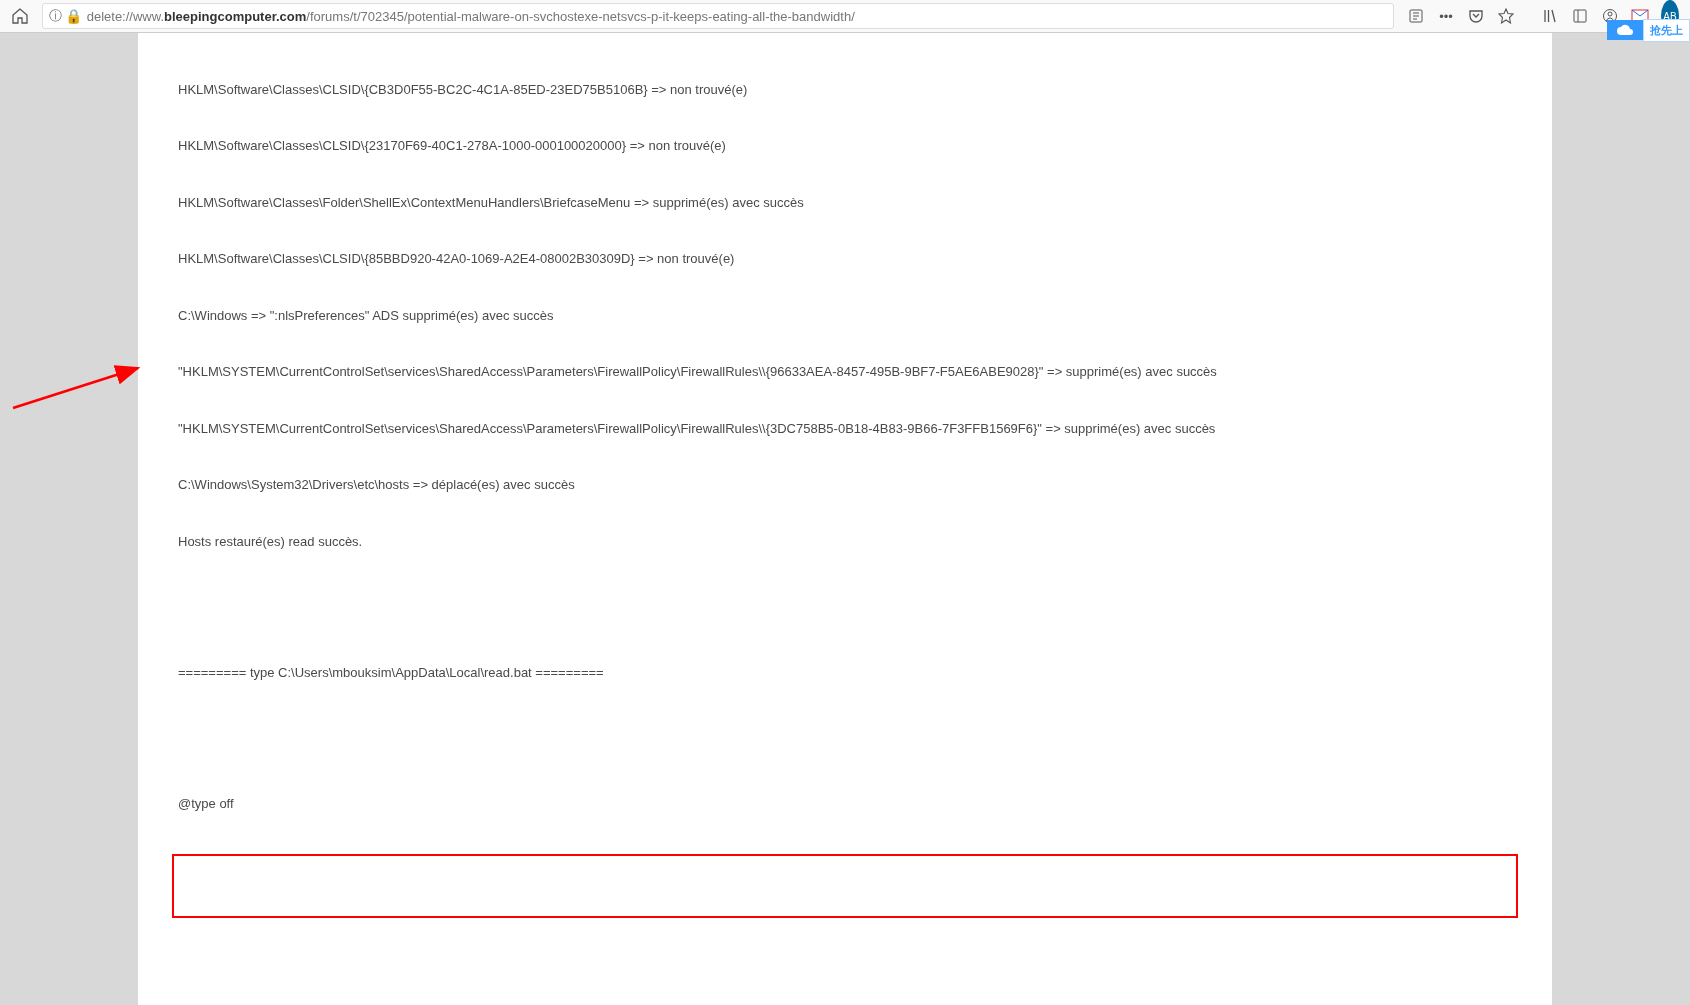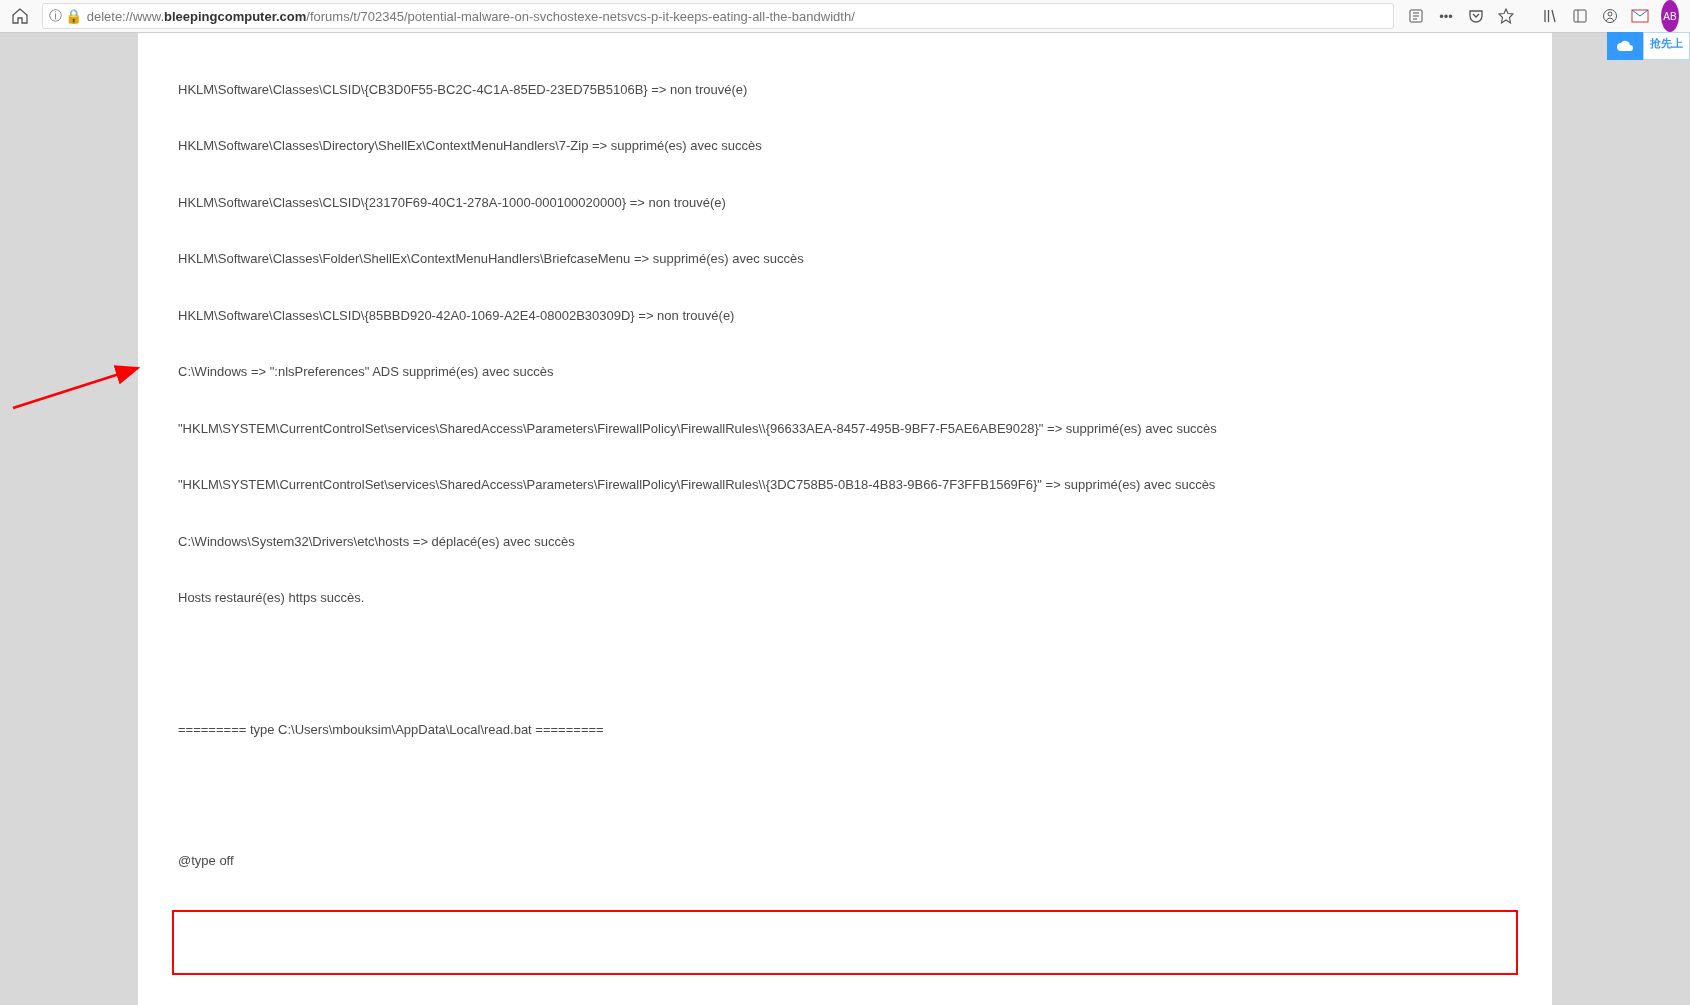--- a/index.html
+++ b/index.html
@@ -56,26 +56,27 @@
     .log-line { display: block; }
     .highlight-box {
       border: 2px solid #ff0000;
       padding: 2px 4px;
       margin: 2px -6px;
     }
     .section-gap { height: 18px; }
     .floating-badge {
       position: fixed;
       right: 0;
-      top: 32px;
-      display: flex;
+      top: 22px;
+      display: flex;
+      align-items: center;
       background: #3399ff;
       color: #fff;
       font-size: 11px;
-      height: 28px;
+      height: 16px;
       z-index: 50;
     }
     .floating-badge .cloud {
       background: #3399ff;
       padding: 3px 8px;
       display: flex;
       align-items: center;
     }
     .floating-badge .label-part {
       background: #fff;
@@ -86,21 +87,21 @@
     }
     .arrow {
       position: absolute;
       left: -130px;
       top: 290px;
       pointer-events: none;
     }
     .circle-badge {
       width: 18px; height: 32px;
       border-radius: 50%;
-      background: #a21caf;
+      background: #0369a1;
       color: #fff;
       font-size: 10px;
       display: flex; align-items: center; justify-content: center;
     }
   </style>
 </head>
 <body>
 
 <div class="browser-chrome">
   <div class="nav-btn">
@@ -186,29 +187,28 @@
     <defs>
         <marker id="ah" markerWidth="10" markerHeight="8" refX="9" refY="4" orient="auto">
           <polygon points="0 0, 10 4, 0 8" fill="#ff0000"></polygon>
         </marker>
       </defs>
     <line x1="5" y1="85" x2="130" y2="45" stroke="#ff0000" stroke-width="2.5" marker-end="url(#ah)"></line>
   </svg>
 
   <div class="log-text">
     <span class="log-line">HKLM\Software\Classes\CLSID\{CB3D0F55-BC2C-4C1A-85ED-23ED75B5106B} =&gt; non trouvé(e)</span>
-    <span class="log-line">HKLM\Software\Classes\Directory\ShellEx\ContextMenuHandlers\7-Zip =&gt; supprimé(es) avec succès</span>
     <span class="log-line">HKLM\Software\Classes\CLSID\{23170F69-40C1-278A-1000-000100020000} =&gt; non trouvé(e)</span>
     <span class="log-line">HKLM\Software\Classes\Folder\ShellEx\ContextMenuHandlers\BriefcaseMenu =&gt; supprimé(es) avec succès</span>
     <span class="log-line">HKLM\Software\Classes\CLSID\{85BBD920-42A0-1069-A2E4-08002B30309D} =&gt; non trouvé(e)</span>
     <span class="log-line">C:\Windows =&gt; ":nlsPreferences" ADS supprimé(es) avec succès</span>
     <span class="log-line">"HKLM\SYSTEM\CurrentControlSet\services\SharedAccess\Parameters\FirewallPolicy\FirewallRules\\{96633AEA-8457-495B-9BF7-F5AE6ABE9028}" =&gt; supprimé(es) avec succès</span>
     <span class="log-line">"HKLM\SYSTEM\CurrentControlSet\services\SharedAccess\Parameters\FirewallPolicy\FirewallRules\\{3DC758B5-0B18-4B83-9B66-7F3FFB1569F6}" =&gt; supprimé(es) avec succès</span>
     <span class="log-line">C:\Windows\System32\Drivers\etc\hosts =&gt; déplacé(es) avec succès</span>
-    <span class="log-line">Hosts restauré(es) https succès.</span>
+    <span class="log-line">Hosts restauré(es) read succès.</span>
 
     <div class="section-gap"></div>
     <span class="log-line">========= type C:\Users\mbouksim\AppData\Local\read.bat =========</span>
     <div class="section-gap"></div>
 
     <span class="log-line">@type off</span>
     <div class="highlight-box">
       
     </div>
 

